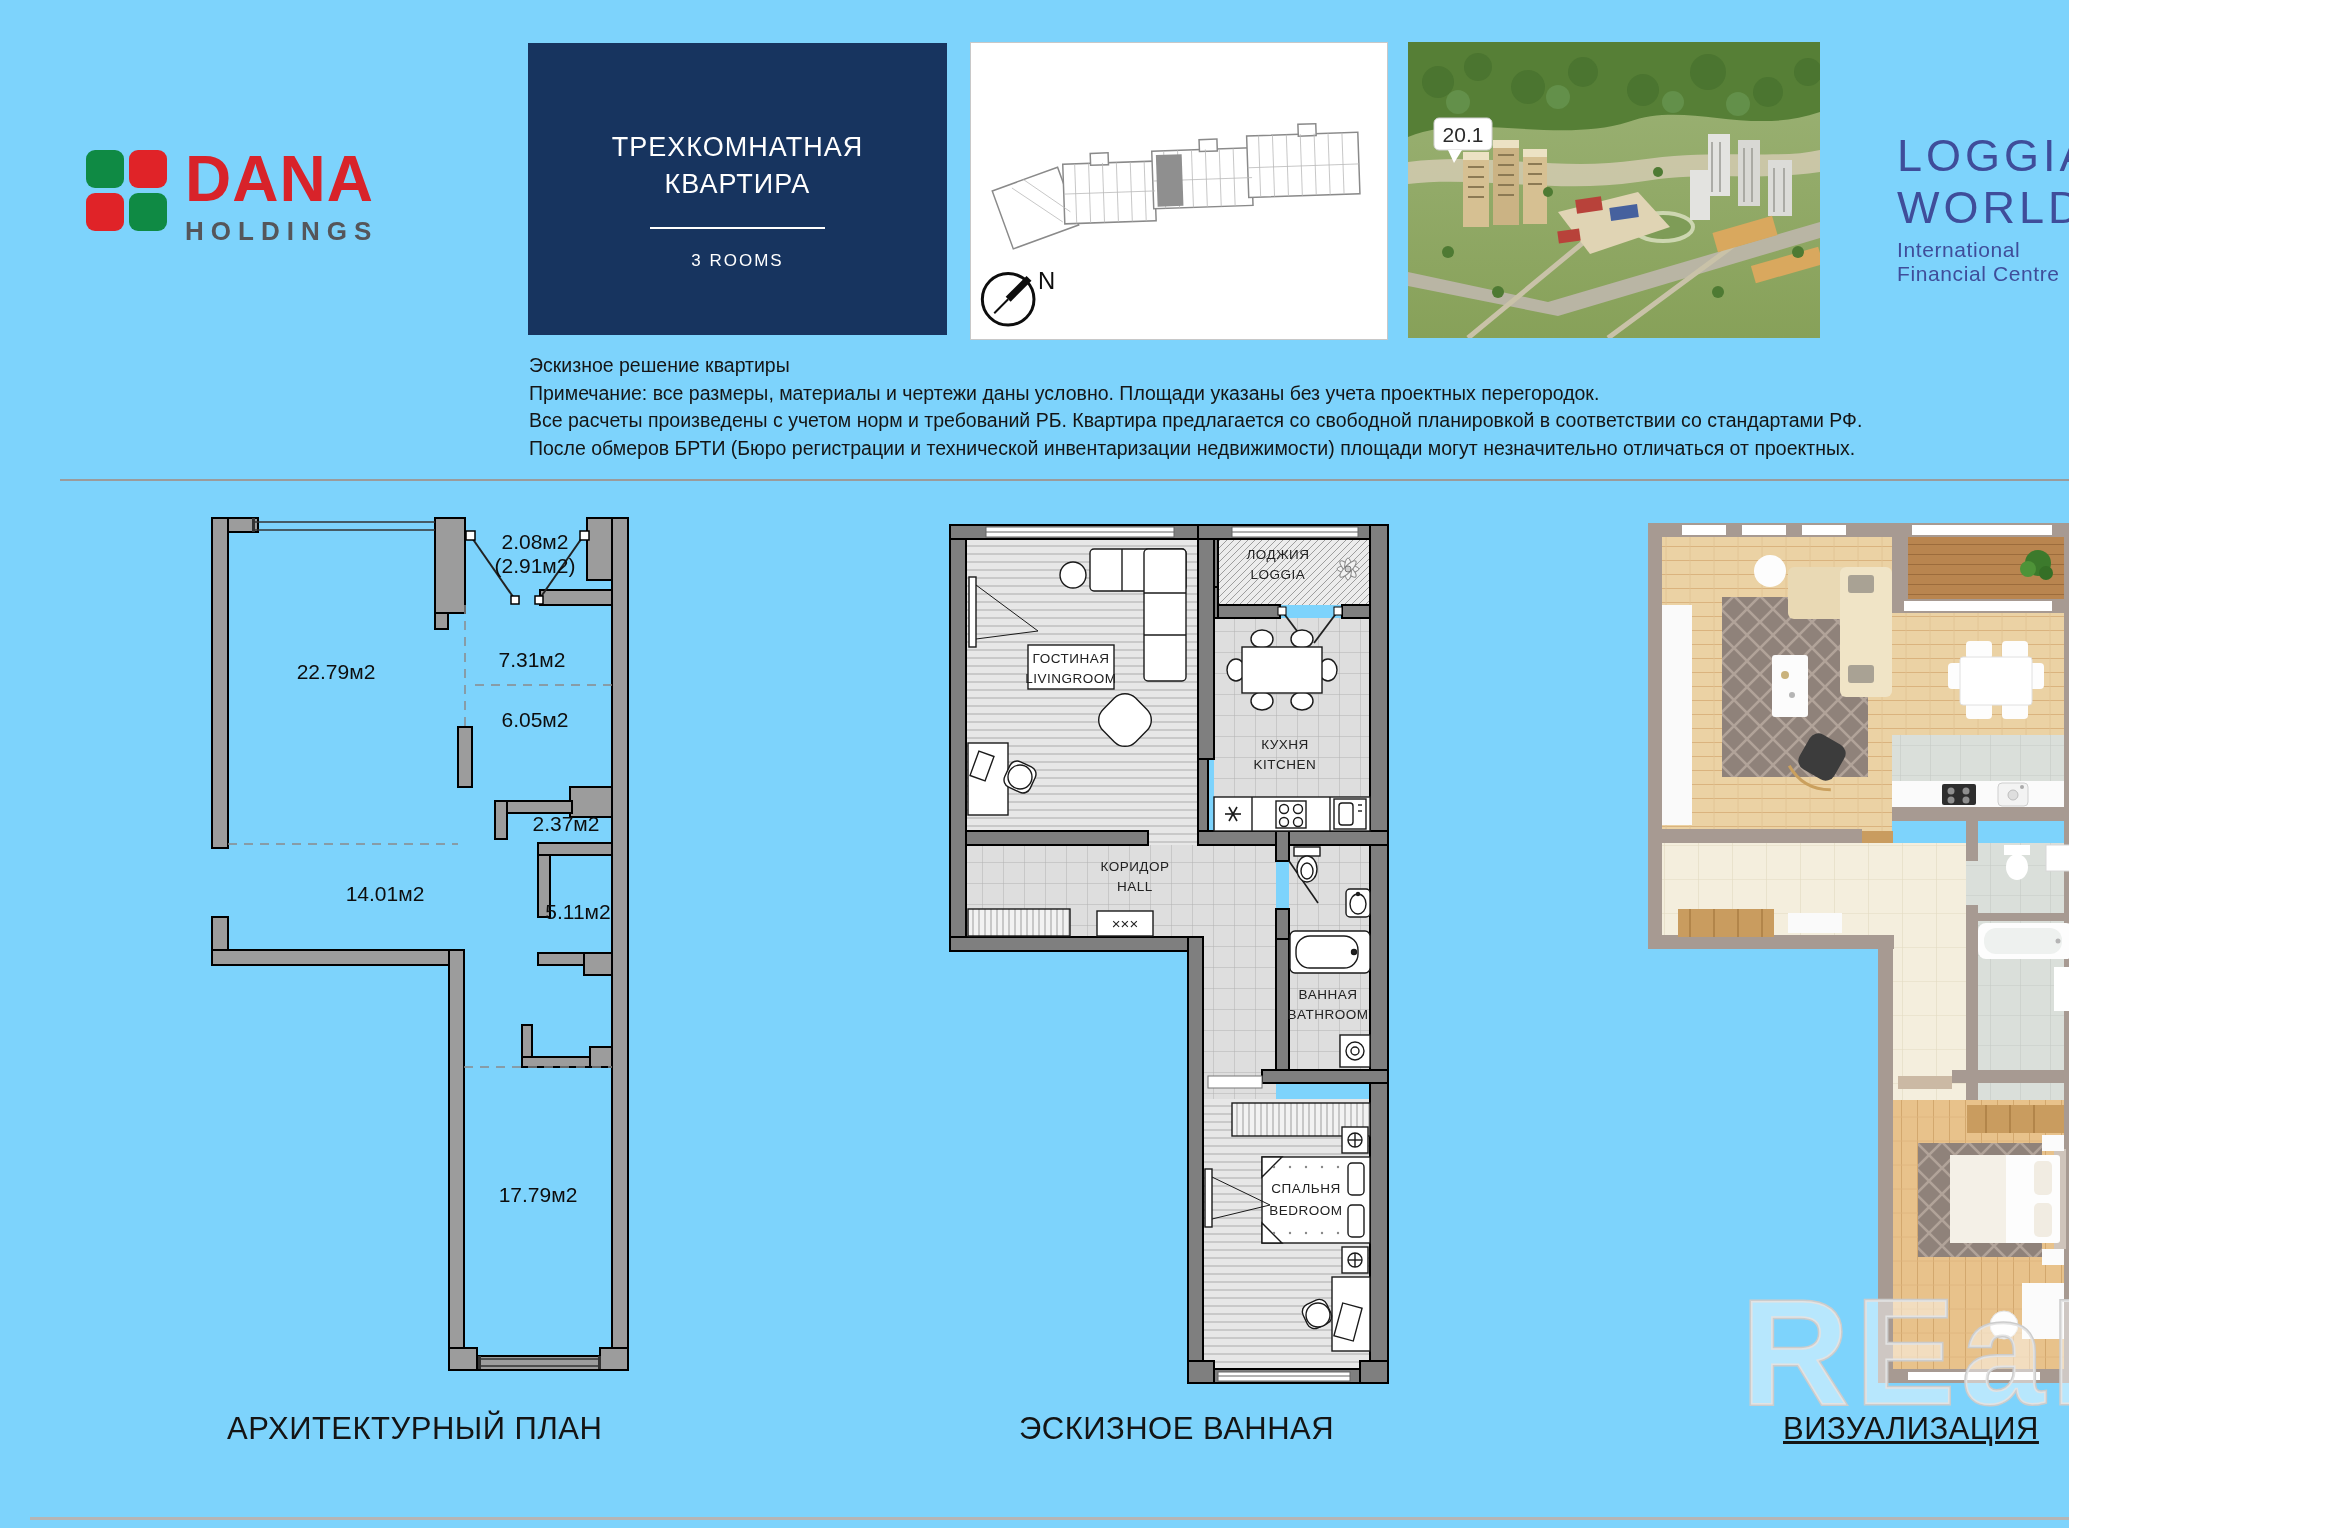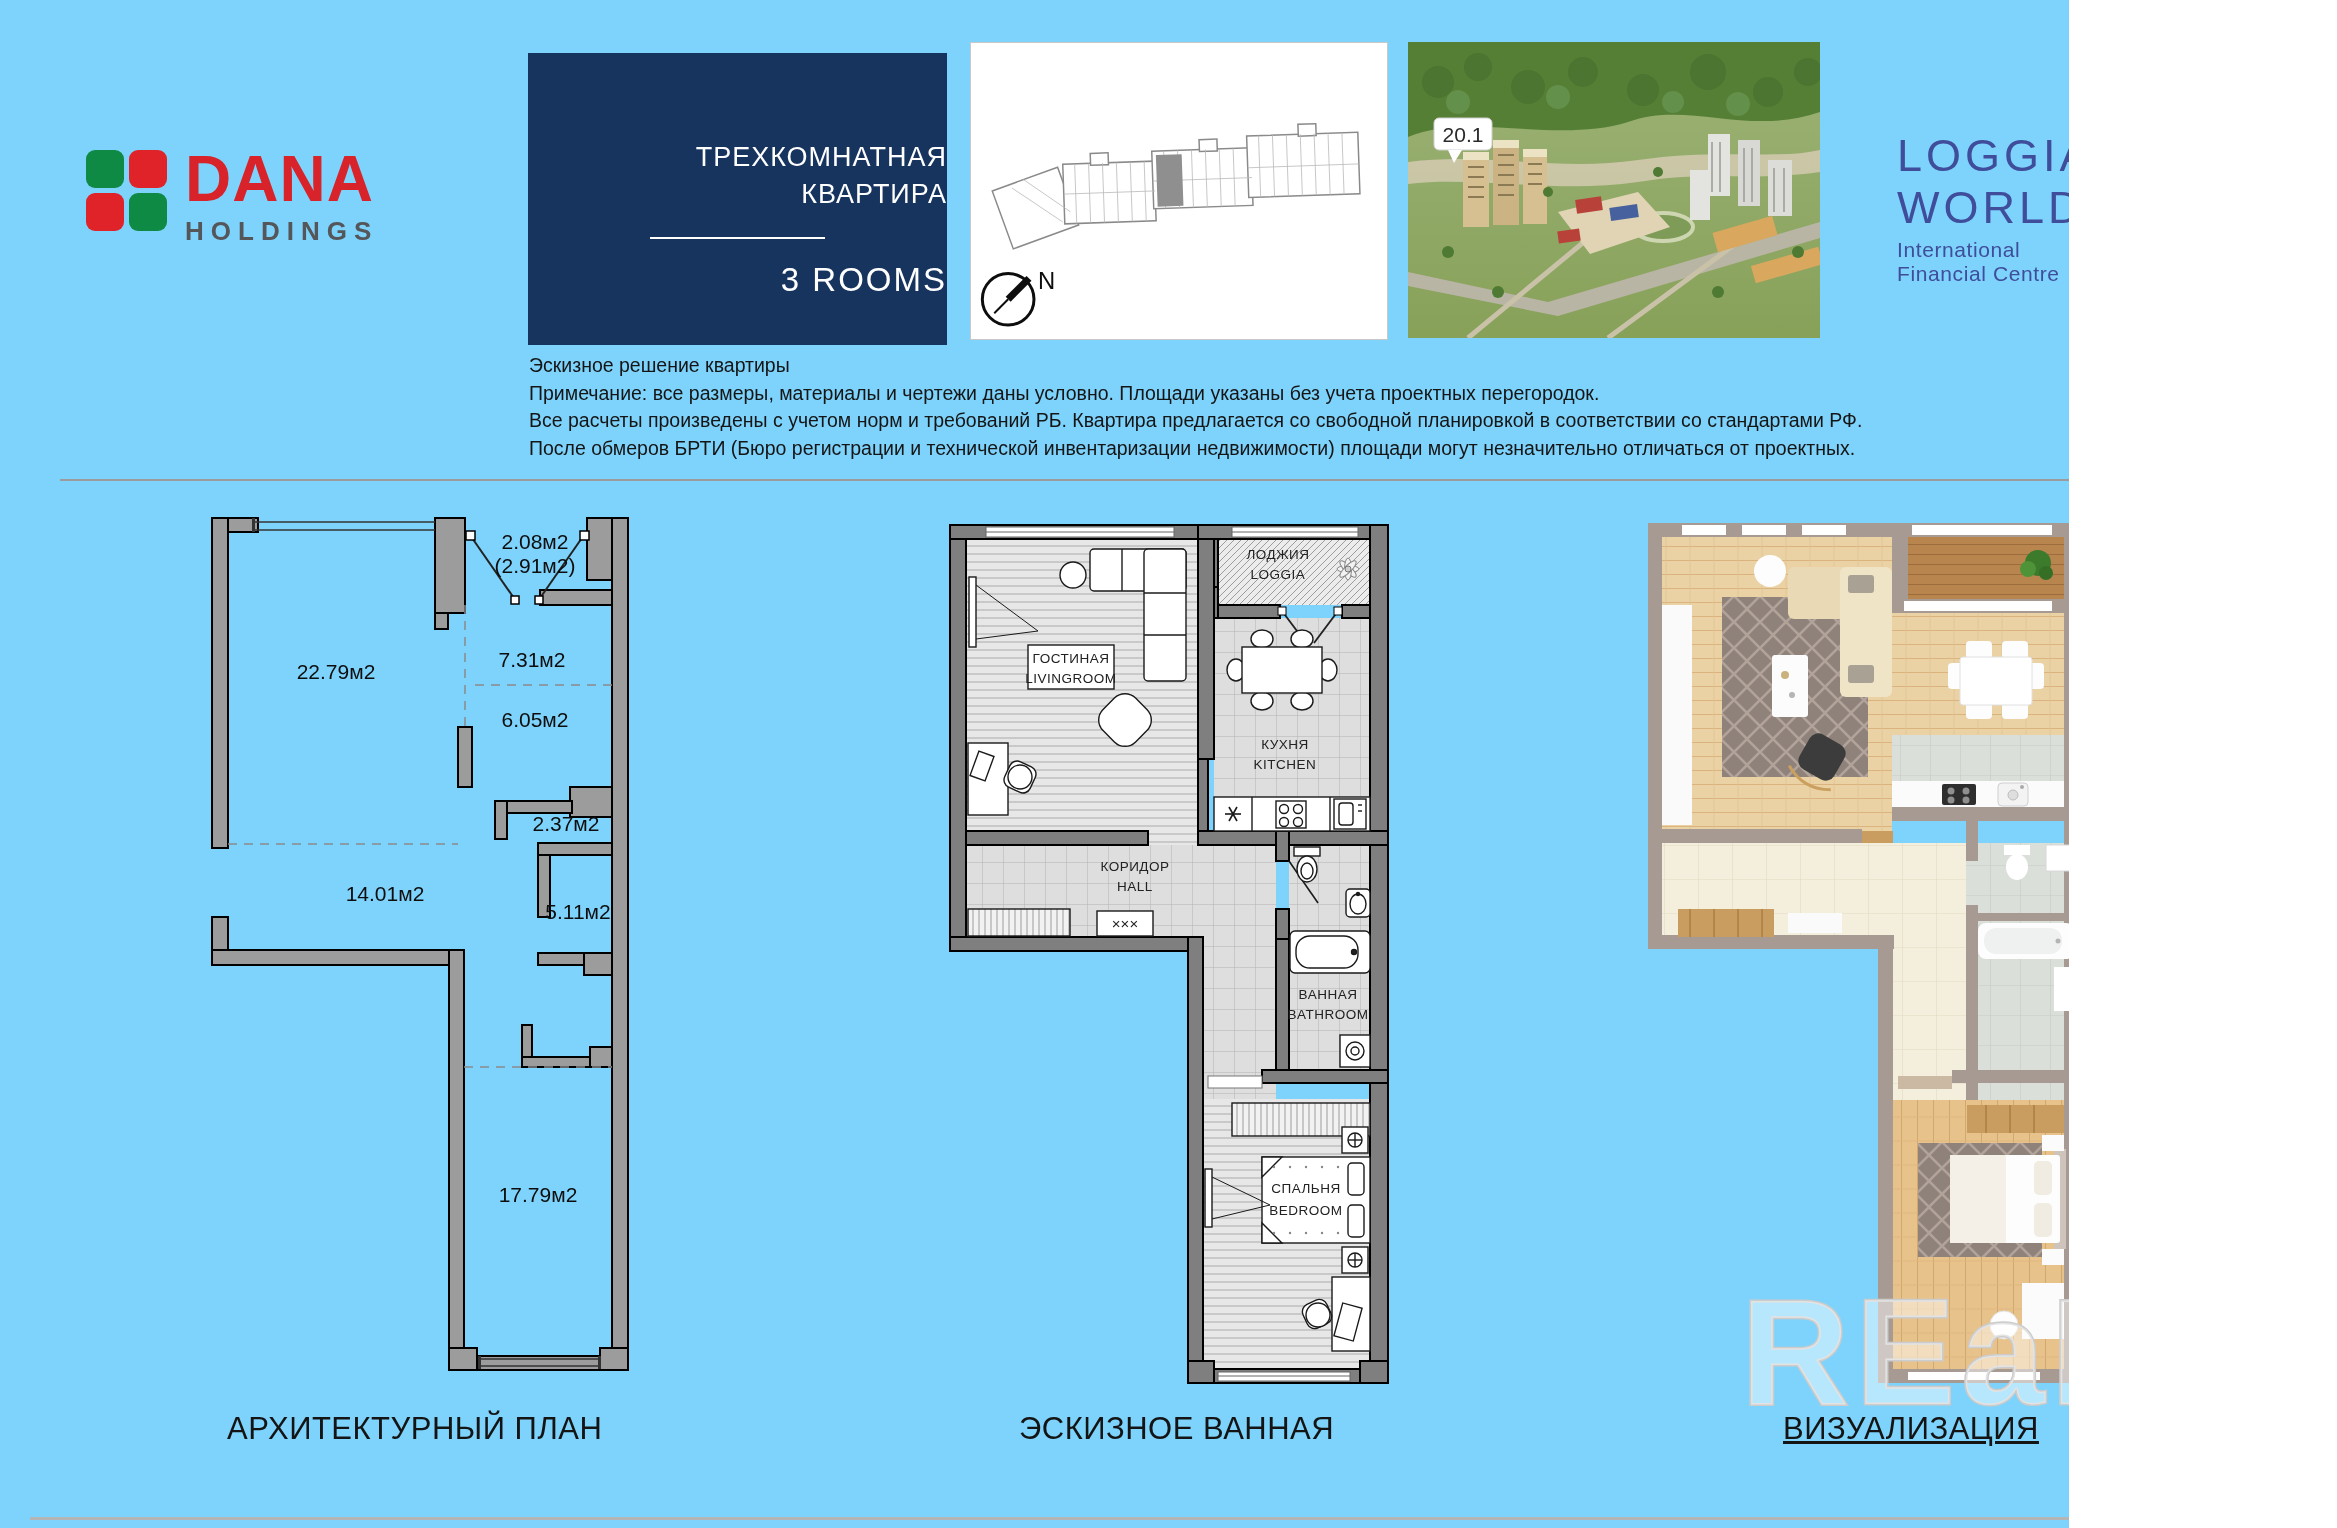--- a/index.html
+++ b/index.html
@@ -6,24 +6,24 @@
   #page{position:relative;width:2069px;height:1528px;background:#7dd3fc;overflow:hidden;
         font-family:"Liberation Sans", sans-serif;color:#161616;}
   .abs{position:absolute;}
   
   #dana{left:86px;top:150px;display:flex;align-items:flex-start;}
   #dana-mark{display:grid;grid-template-columns:38px 38px;grid-template-rows:38px 38px;gap:5px;}
   .sq{border-radius:9px;}
   #dana-text{margin-left:18px;}
   #dana-name{font-size:64px;font-weight:800;letter-spacing:1px;line-height:58px;color:#d8232a;}
   #dana-sub{font-size:26px;font-weight:700;letter-spacing:7px;color:#55565a;margin-top:8px;}
-  #titlebox{left:528px;top:53px;width:419px;height:292px;background:#17345f;text-align:right;}
+  #titlebox{left:528px;top:43px;width:419px;height:292px;background:#17345f;text-align:center;}
   #titlebox .t1{margin-top:86px;font-size:27px;letter-spacing:1px;line-height:37px;color:#fff;}
   #titlebox .rule{width:175px;height:2px;background:#fff;margin:24px auto 22px auto;}
-  #titlebox .t2{font-size:33px;letter-spacing:2px;color:#fff;}
+  #titlebox .t2{font-size:17px;letter-spacing:2px;color:#fff;}
   #overview{left:970px;top:42px;width:416px;height:296px;border:1px solid #c8c8c8;background:#fff;}
   #aerial{left:1408px;top:42px;width:412px;height:296px;overflow:hidden;}
   #minsk{left:1897px;top:130px;color:#3f4d9a;}
   #minsk .brand{font-size:45px;font-weight:500;letter-spacing:4px;}
   #minsk .sub{font-size:21px;font-weight:400;letter-spacing:0.6px;margin-top:4px;}
   
   #notes{left:529px;top:352px;width:1680px;font-size:19.5px;line-height:27.5px;color:#151515;}
   .hdiv{background:#9b9b9b;height:2px;}
   
   .caption{font-size:31px;letter-spacing:0.5px;color:#141414;white-space:nowrap;}

